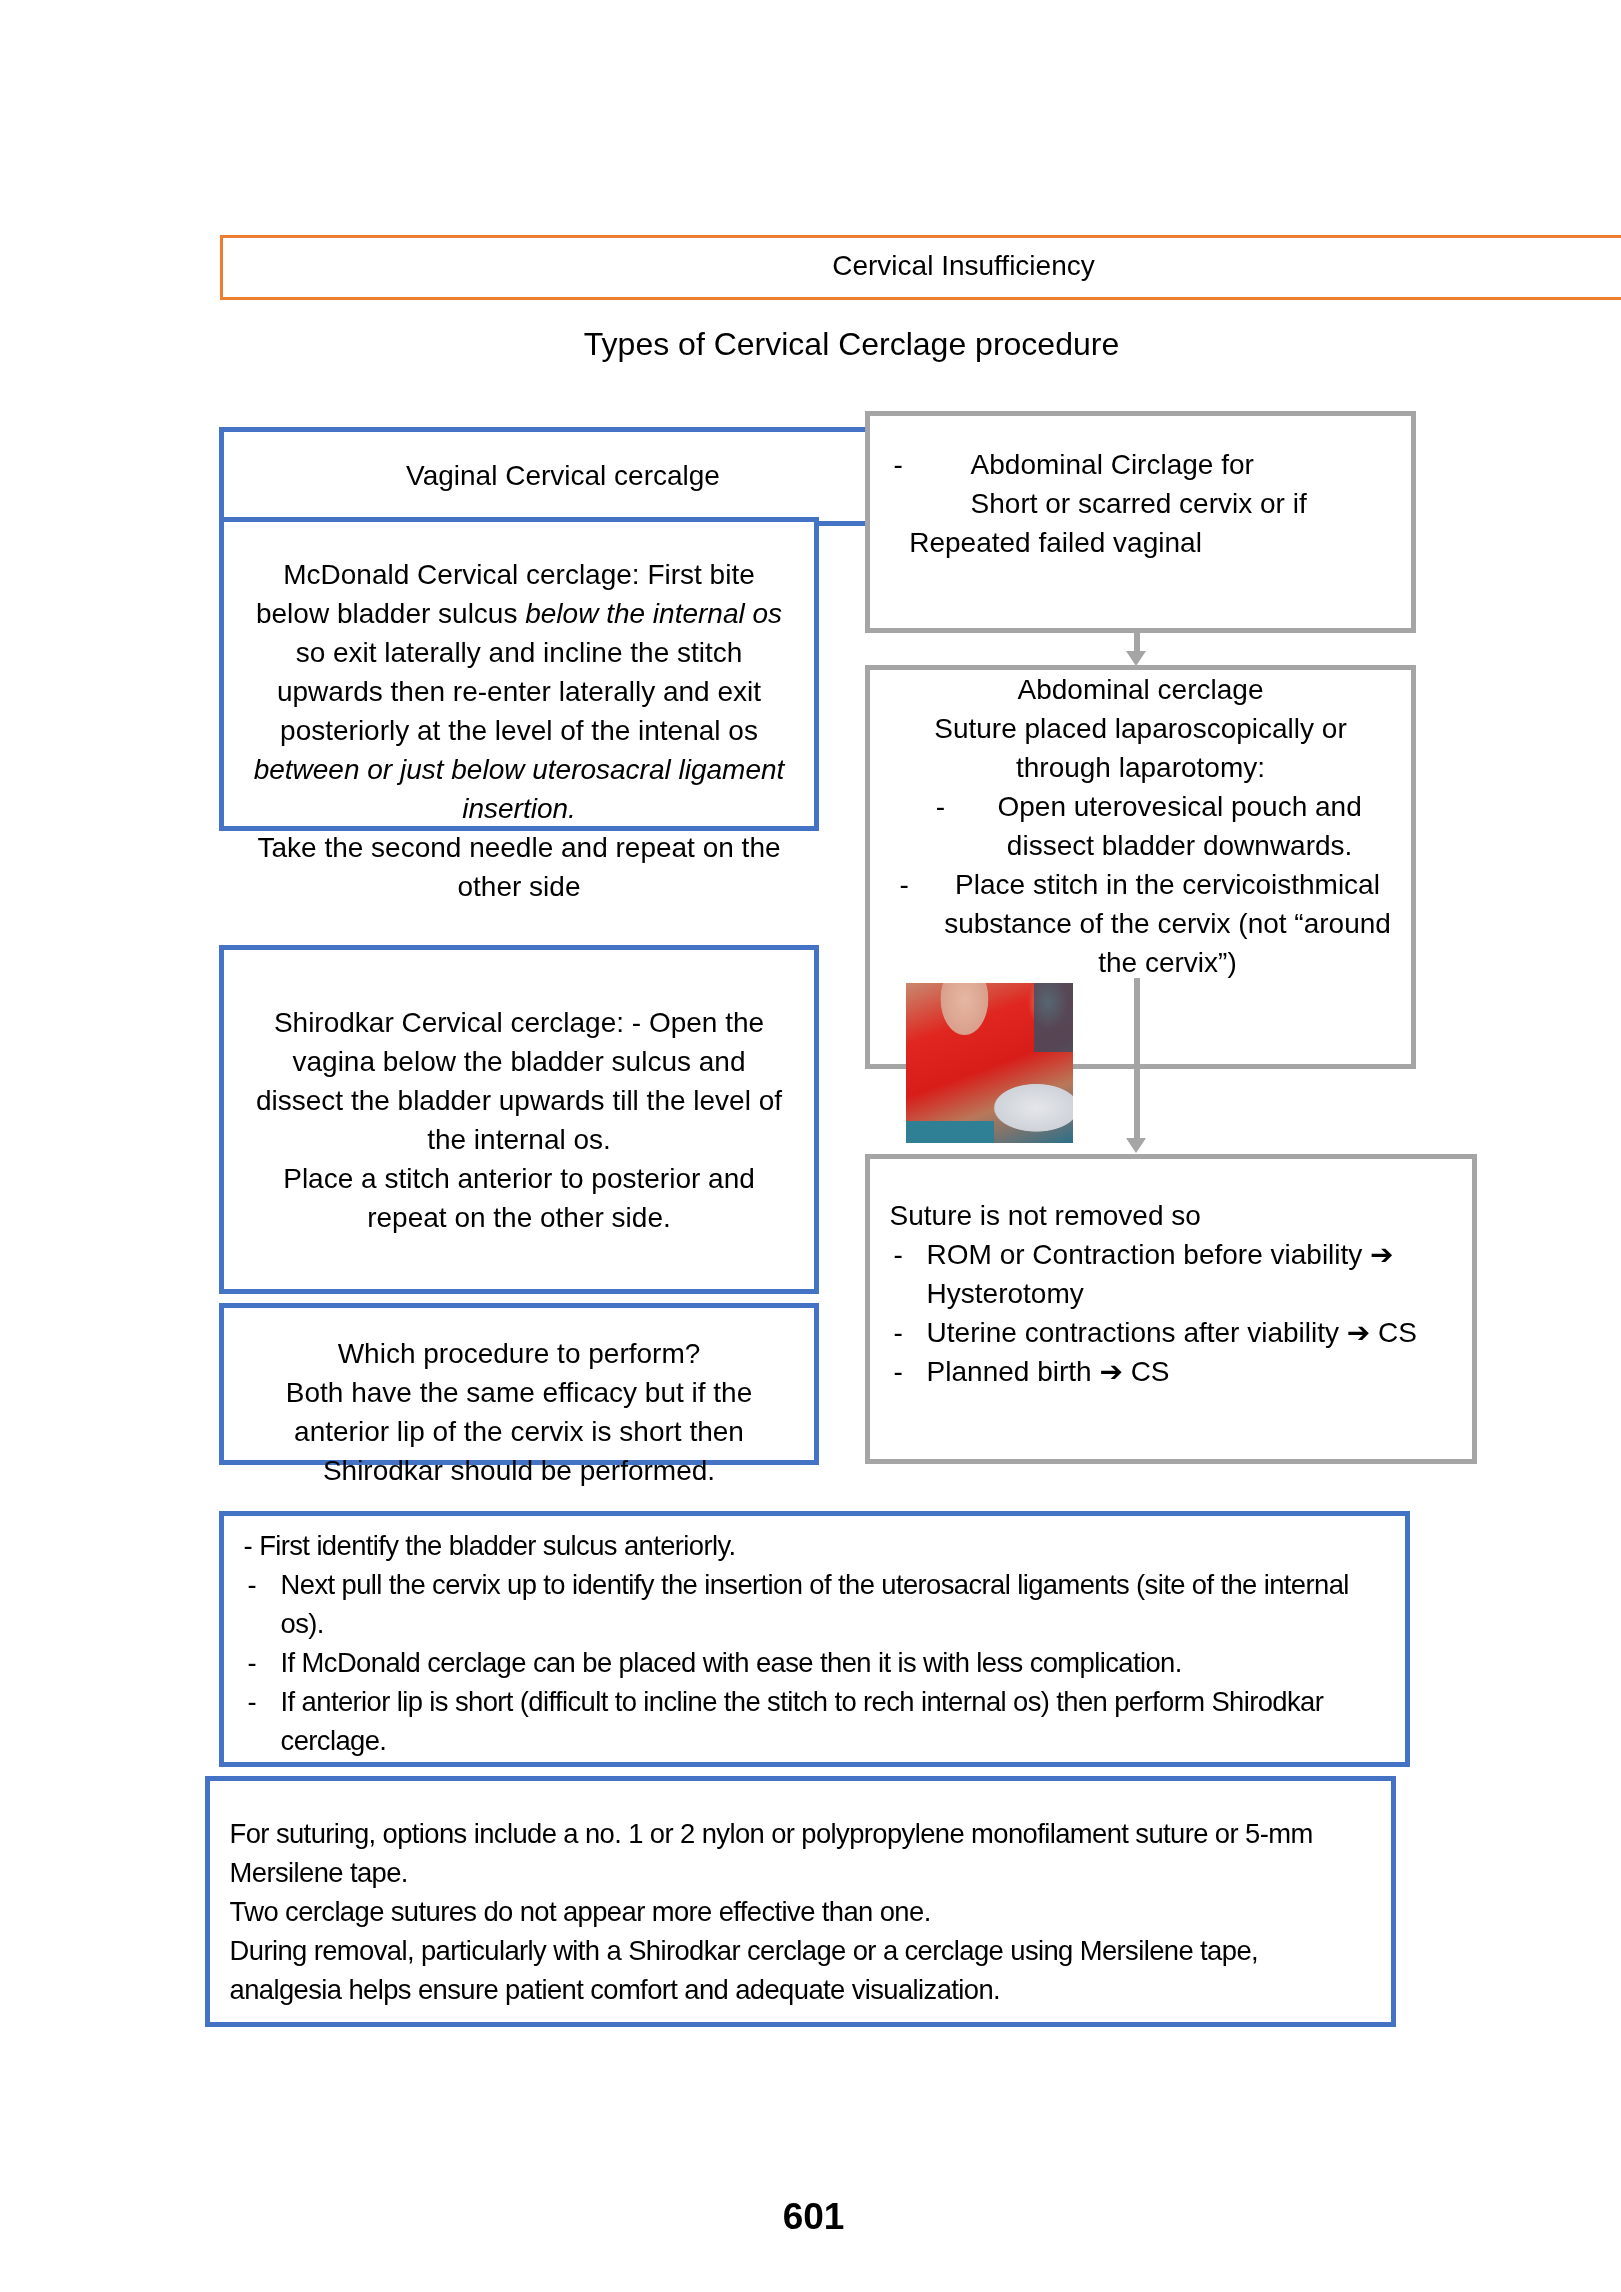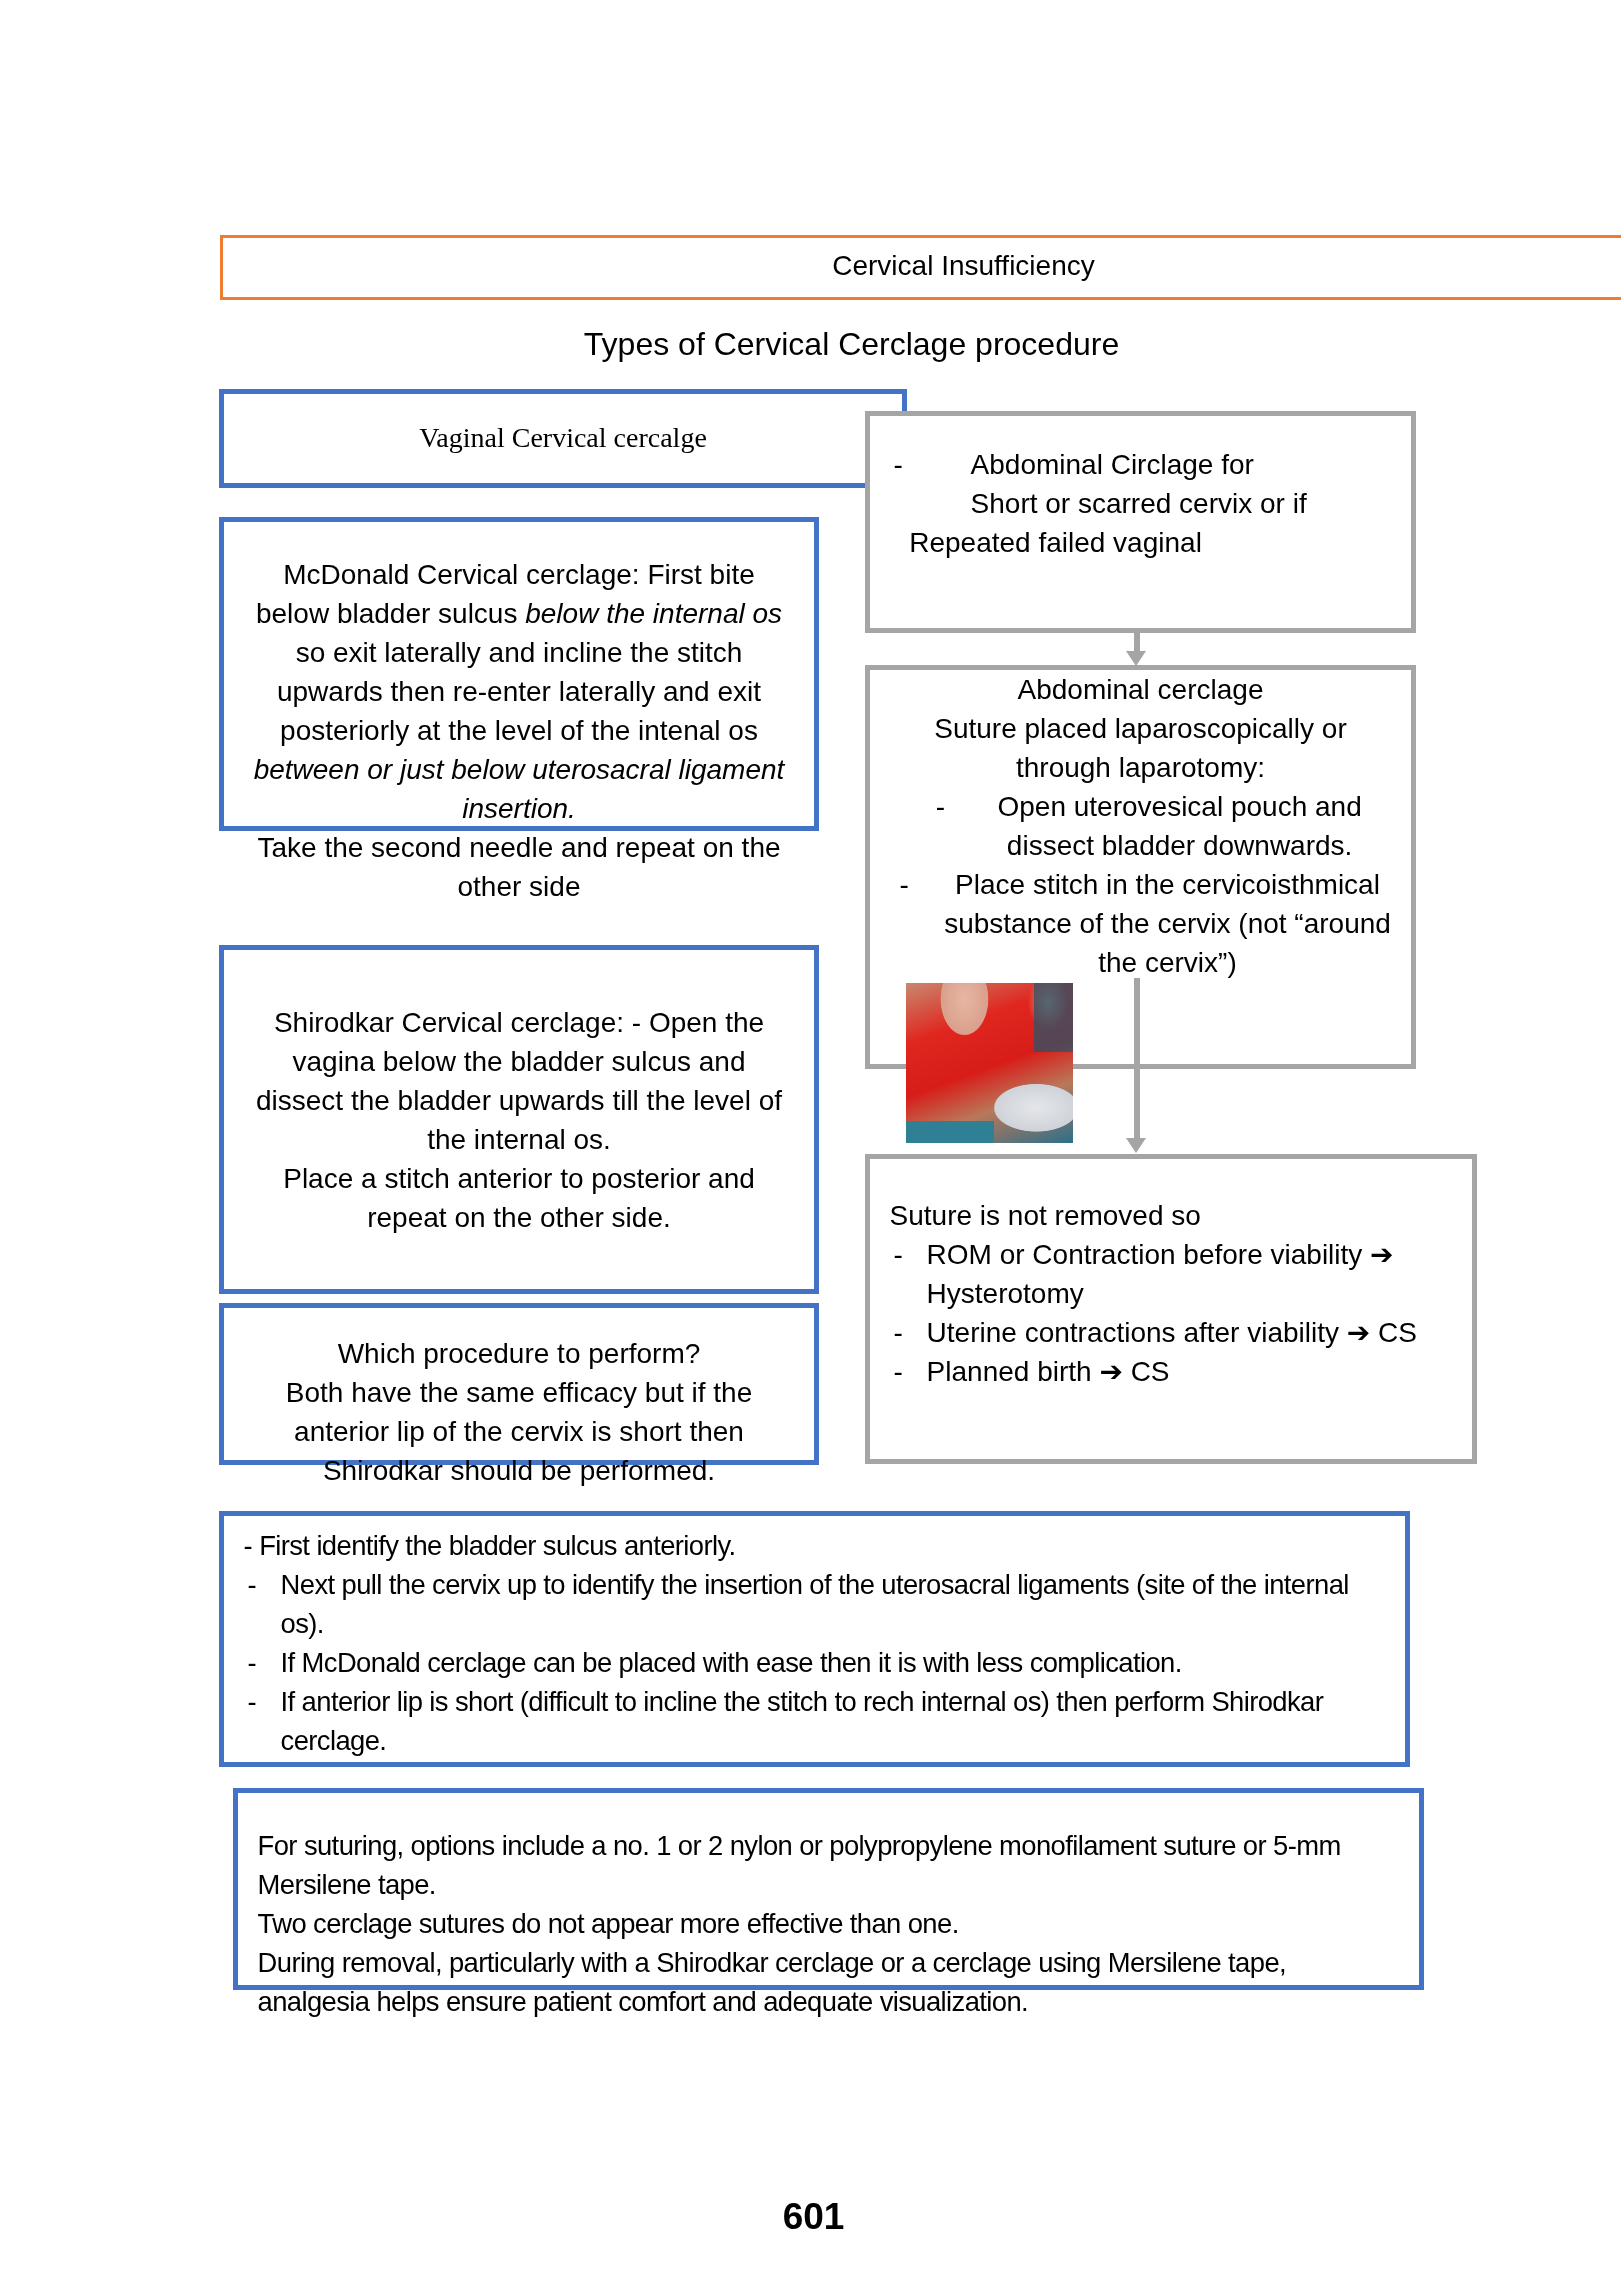--- a/index.html
+++ b/index.html
@@ -26,21 +26,21 @@
 <body>
 
 <div class="box orange center" style="left:220px; top:235px; width:1487px; height:65px; padding-top:11.8px;">
   <span style="font-size:28px;">Cervical Insufficiency</span>
 </div>
 
 <div class="center" style="position:absolute; left:228px; top:326px; width:1247px; font-size:32px;">
   <span>Types of Cervical Cerclage procedure</span>
 </div>
 
-<div class="box blue center txt" style="left:219px; top:389px; width:688px; height:99px; padding-top:23.5px;font-family:Liberation Serif, serif;">
+<div class="box blue center txt" style="left:219px; top:427px; width:688px; height:99px; padding-top:23.5px;">
   <span>Vaginal Cervical cercalge</span>
 </div>
 
 <div class="box blue center txt" style="left:219px; top:517px; width:600px; height:314px; padding:33px 19.6px 0 19.6px;">
   <span>McDonald Cervical cerclage: First bite below bladder sulcus </span><em>below the internal os</em><span> so  exit laterally and incline the stitch upwards then re-enter laterally and exit posteriorly at the level of the intenal os </span><em>between or just below uterosacral ligament insertion.</em><br>
   <span>Take the second needle and repeat on the other side</span>
 </div>
 
 <div class="box blue center txt" style="left:219px; top:945px; width:600px; height:349px; padding:53px 21.6px 0 21.6px;">
   <div>Shirodkar Cervical cerclage: - Open the vagina below the bladder sulcus and dissect the bladder upwards till the level of the internal os.</div>
@@ -113,21 +113,21 @@
 
 <div class="box blue narrow" style="left:219px; top:1511px; width:1191px; height:256px; padding:9.8px 19.6px 0 19.6px;">
   <div>- First identify the bladder sulcus anteriorly.</div>
   <ul class="dash-list">
     <li>Next pull the cervix up to identify the insertion of the uterosacral ligaments (site of the internal os).</li>
     <li>If McDonald cerclage can be placed with ease then it is with less complication.</li>
     <li>If anterior lip is short  (difficult to incline the stitch to rech internal os) then perform Shirodkar cerclage.</li>
   </ul>
 </div>
 
-<div class="box blue narrow" style="left:233px; top:1776px; width:1191px; height:202px; padding:33px 19.6px 0 19.6px;margin-top:12px;">
+<div class="box blue narrow" style="left:205px; top:1776px; width:1191px; height:251px; padding:33px 19.6px 0 19.6px;">
   <div>For suturing, options include a no. 1 or 2 nylon or polypropylene monofilament suture or 5-mm Mersilene tape.</div>
   <div>Two cerclage sutures do not appear more effective than one.</div>
   <div>During removal, particularly with a Shirodkar cerclage or a cerclage using Mersilene tape, analgesia helps ensure patient comfort and adequate visualization.</div>
 </div>
 
 <div class="center" style="position:absolute; left:0; width:1627px; top:2196px; font-size:37px; font-weight:bold;">
   <span>601</span>
 </div>
 
 

